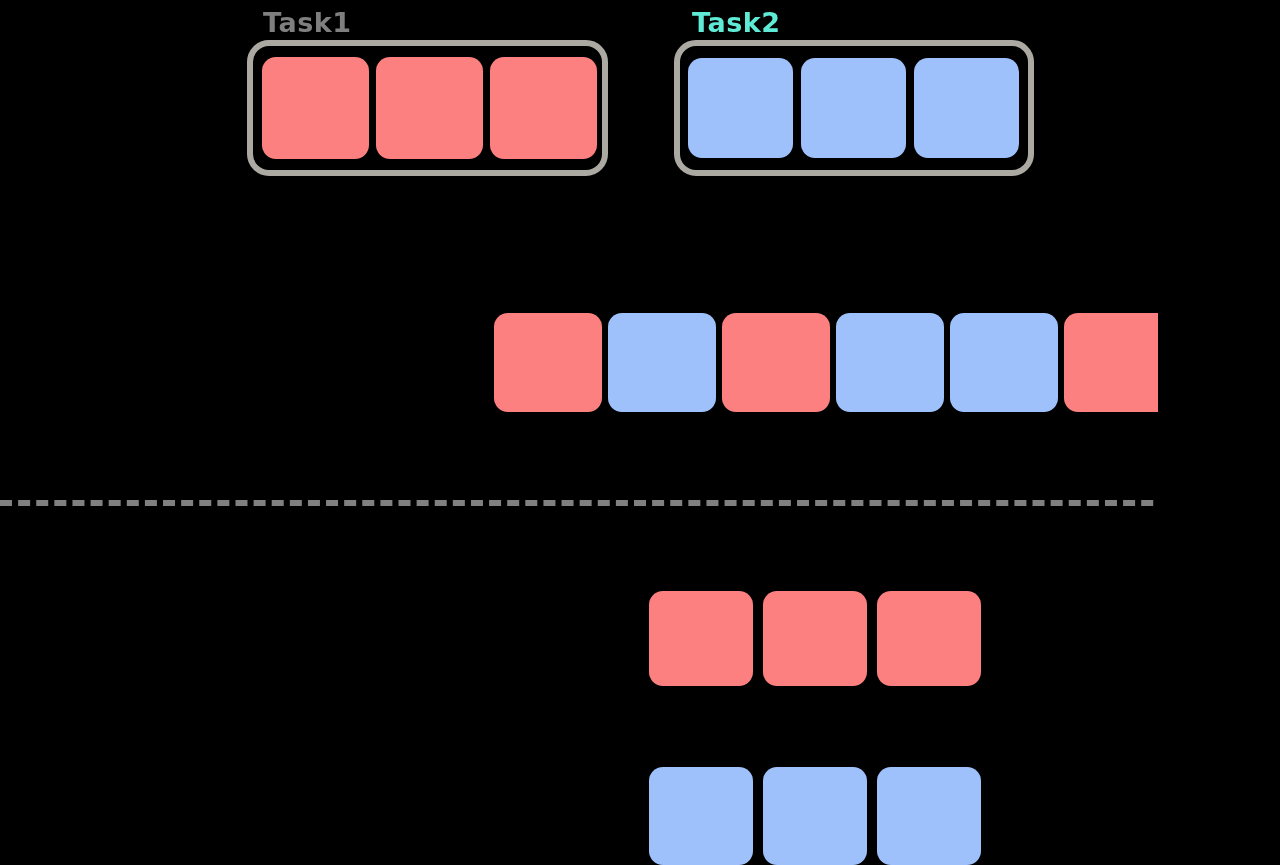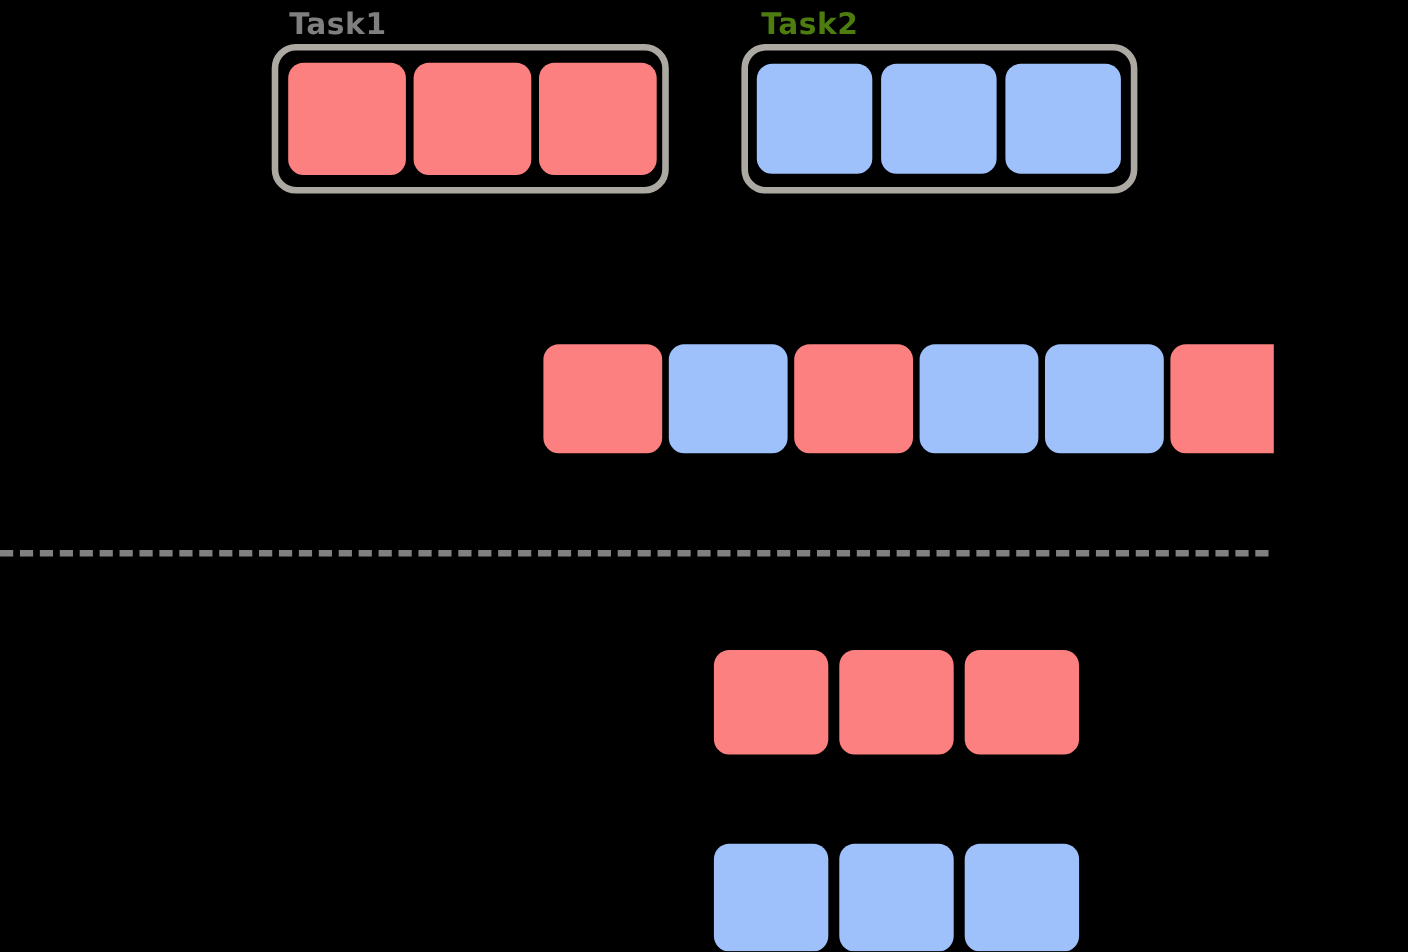--- a/index.html
+++ b/index.html
@@ -50,21 +50,21 @@
 <body>
 
 <div id="canvas" style="width: 1158px; height: 865px; background: rgb(0, 0, 0);">
 
   <div class="task-label" style="left: 263px; top: 9px; color: rgb(127, 127, 127);">Task1</div>
   <div class="task-group" style="left: 247px; top: 40px; width: 361px; height: 136px; border-width: 6px; border-color: rgb(171, 169, 162);"></div>
   <div class="cell" style="left: 262px; top: 57px; width: 107px; height: 102px; background: rgb(252, 128, 128);"></div>
   <div class="cell" style="left: 376px; top: 57px; width: 107px; height: 102px; background: rgb(252, 128, 128);"></div>
   <div class="cell" style="left: 490px; top: 57px; width: 107px; height: 102px; background: rgb(252, 128, 128);"></div>
 
-  <div class="task-label" style="left: 692px; top: 9px; color: #4d7c0f;">Task2</div>
+  <div class="task-label" style="left: 692px; top: 9px; color: #5eead4;">Task2</div>
   <div class="task-group" style="left: 674px; top: 40px; width: 360px; height: 136px; border-width: 6px; border-color: rgb(171, 169, 162);"></div>
   <div class="cell" style="left: 688px; top: 58px; width: 105px; height: 100px; background: rgb(158, 193, 252);"></div>
   <div class="cell" style="left: 801px; top: 58px; width: 105px; height: 100px; background: rgb(158, 193, 252);"></div>
   <div class="cell" style="left: 914px; top: 58px; width: 105px; height: 100px; background: rgb(158, 193, 252);"></div>
 
   <div class="cell" style="left: 494px; top: 313px; width: 108px; height: 99px; background: rgb(252, 128, 128);"></div>
   <div class="cell" style="left: 608px; top: 313px; width: 108px; height: 99px; background: rgb(158, 193, 252);"></div>
   <div class="cell" style="left: 722px; top: 313px; width: 108px; height: 99px; background: rgb(252, 128, 128);"></div>
   <div class="cell" style="left: 836px; top: 313px; width: 108px; height: 99px; background: rgb(158, 193, 252);"></div>
   <div class="cell" style="left: 950px; top: 313px; width: 108px; height: 99px; background: rgb(158, 193, 252);"></div>

